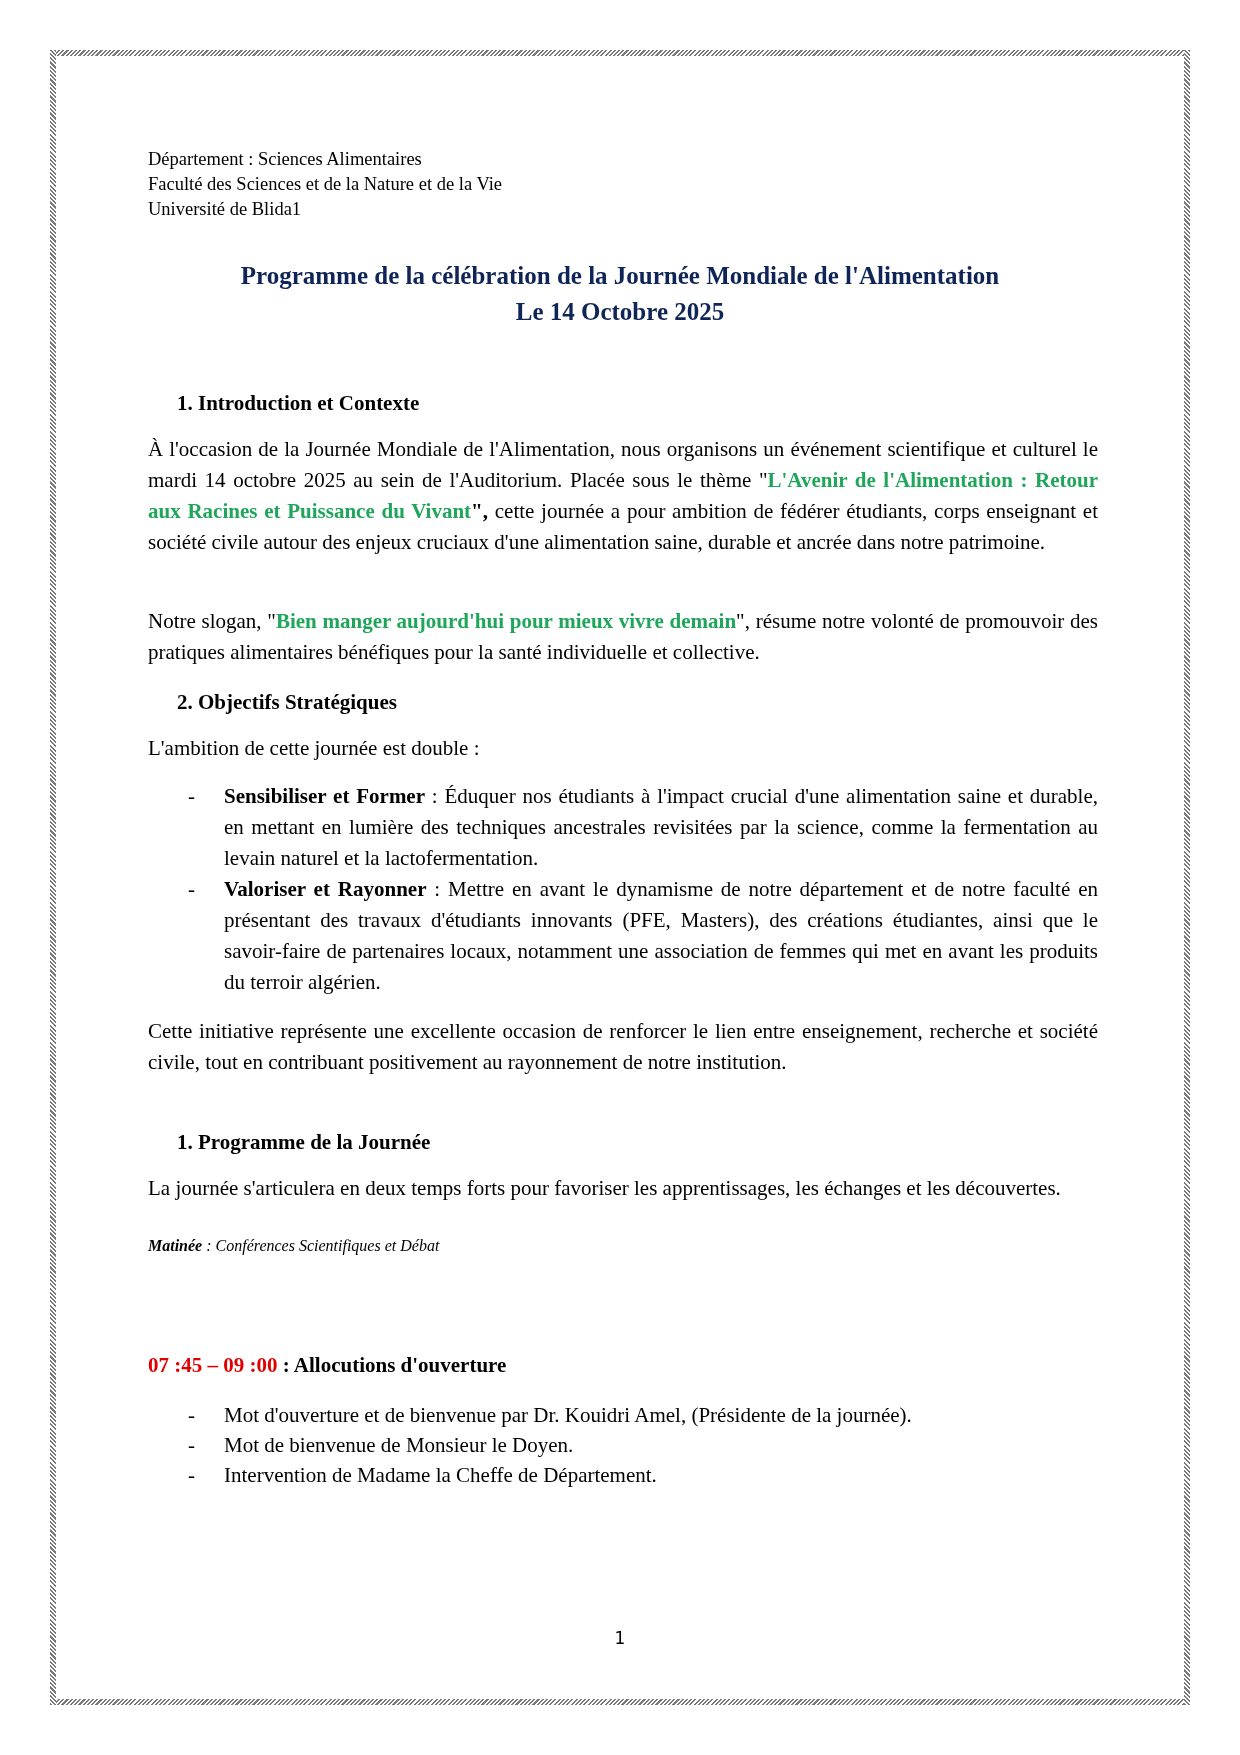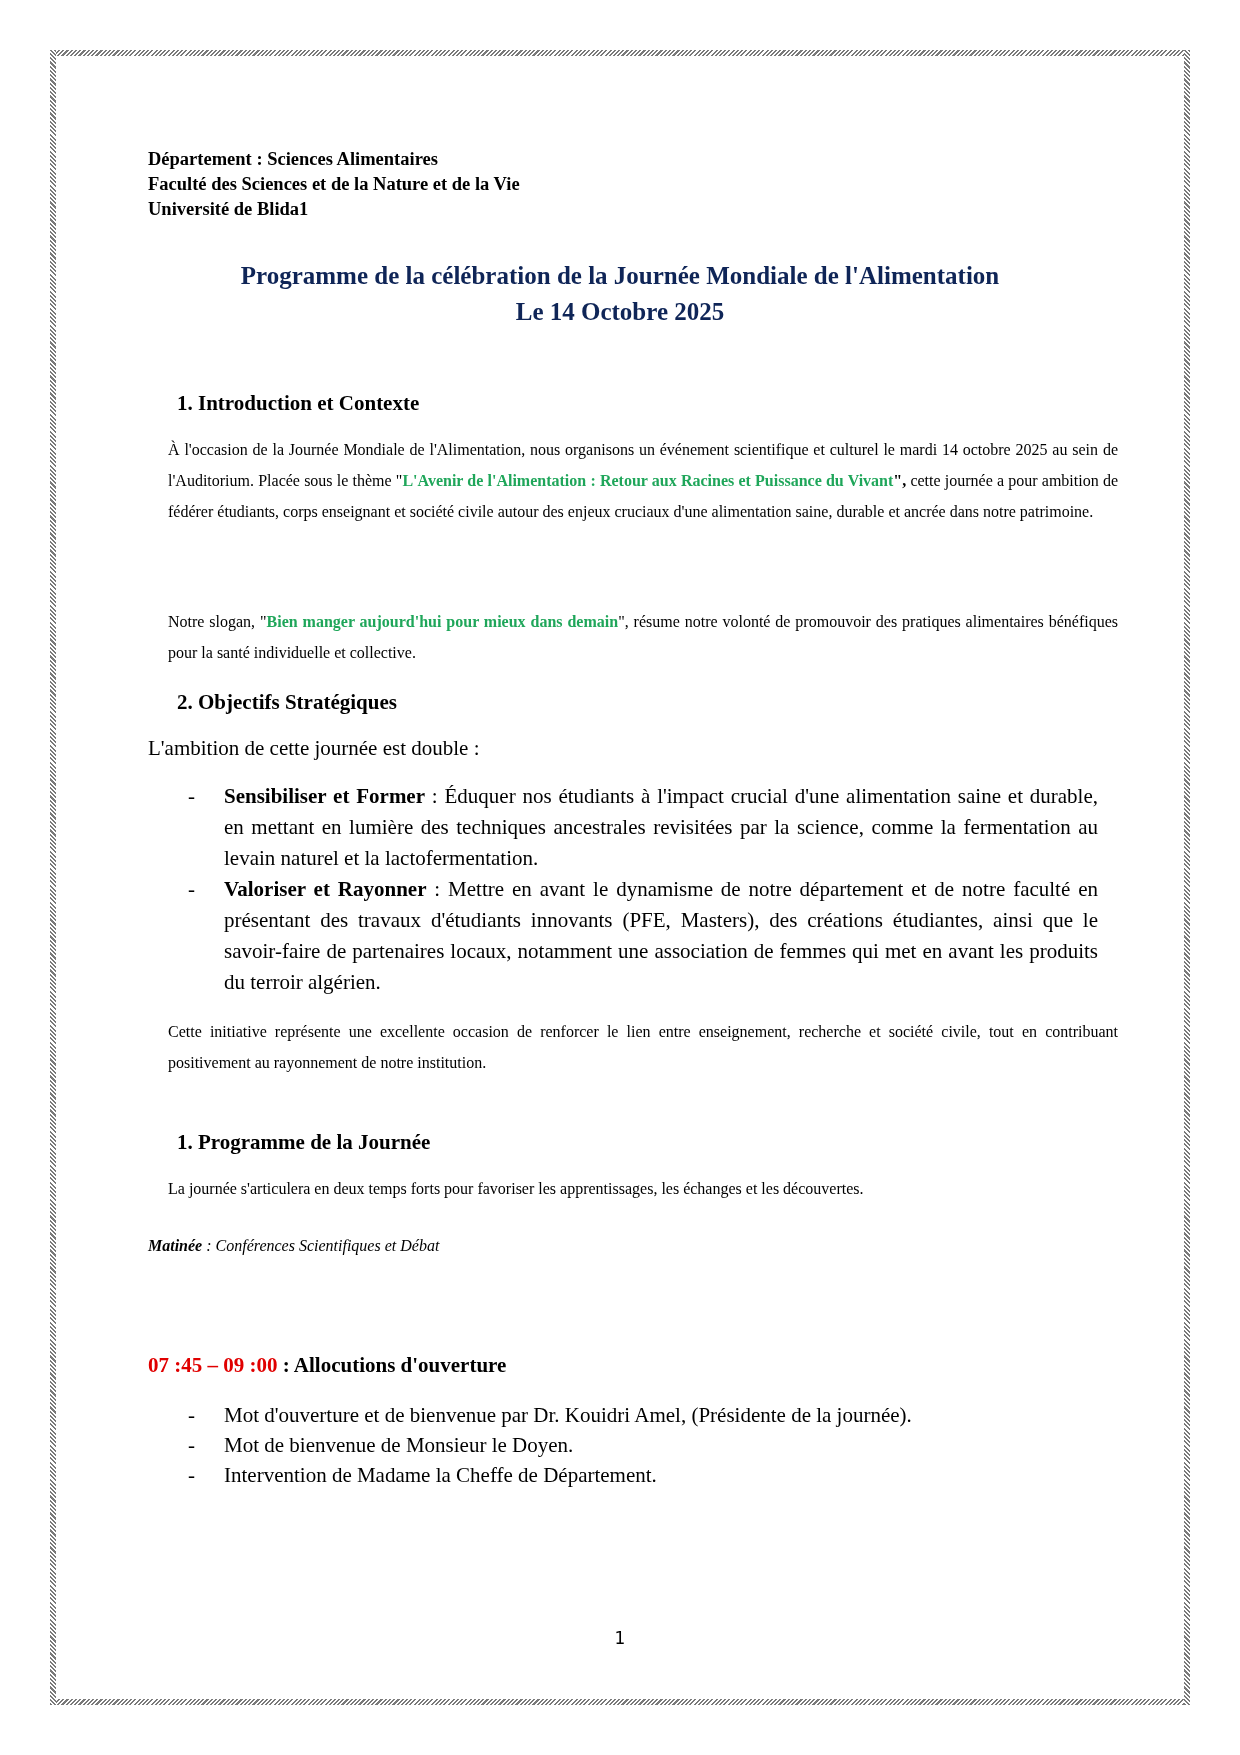--- a/index.html
+++ b/index.html
@@ -8,24 +8,24 @@
   .frame { position:absolute; left:50px; top:50px; width:1140px; height:1655px; box-sizing:border-box; }
   .frame .edge { position:absolute; }
   .edge.top, .edge.bottom { left:0; right:0; height:6px;
     background: repeating-linear-gradient(135deg, #7a7a7a 0 1.5px, #ffffff 1.5px 3px); }
   .edge.left, .edge.right { top:0; bottom:0; width:6px;
     background: repeating-linear-gradient(45deg, #7a7a7a 0 1.5px, #ffffff 1.5px 3px); }
   .edge.top { top:0; } .edge.bottom { bottom:0; }
   .edge.left { left:0; } .edge.right { right:0; }
 
   .abs { position:absolute; white-space:nowrap; }
-  .hdr { left:148px; font-weight:bold; font-size:18.5px; line-height:25px; }
+  .hdr { left:148px; font-weight:normal; font-size:18.5px; line-height:25px; }
   .title { left:0; width:1240px; text-align:center; color:#0f2557; font-weight:bold; font-size:25px; line-height:36px; }
   .h2 { left:148px; font-weight:bold; font-size:21px; line-height:30px;margin-left:29px; }
-  .para { position:absolute; left:148px; width:950px; font-size:16px; line-height:31px; text-align:justify;margin-left:20px; }
+  .para { position:absolute; left:148px; width:950px; font-size:21px; line-height:31px; text-align:justify; }
   .green { color:#1fa65a; font-weight:bold; }
   .bold { font-weight:bold; }
   .red { color:#e00000; font-weight:bold; }
   .blist { position:absolute; left:148px; width:950px; margin:0; padding:0; list-style:none; font-size:21px; line-height:31px; }
   .blist li { position:relative; padding-left:76px; text-align:justify; }
   .blist li .dash { position:absolute; left:40px; top:0; }
   .simple-list { position:absolute; left:148px; width:950px; margin:0; padding:0; list-style:none; font-size:21px; line-height:30px; }
   .simple-list li { position:relative; padding-left:76px; }
   .simple-list li .dash { position:absolute; left:40px; top:0; }
   .pagenum { left:0; width:1240px; text-align:center; top:1628px; font-family:"DejaVu Sans", sans-serif; font-size:17px; }
@@ -44,21 +44,21 @@
 <div class="abs hdr" style="top:172px;">Faculté des Sciences et de la Nature et de la Vie</div>
 <div class="abs hdr" style="top:197px;">Université de Blida1</div>
 
 <div class="abs title" style="top:258px;">Programme de la célébration de la Journée Mondiale de l'Alimentation</div>
 <div class="abs title" style="top:294px;">Le 14 Octobre 2025</div>
 
 <div class="abs h2" style="top:388px;">1. Introduction et Contexte</div>
 
 <div class="para" style="top:434px;"><span>À l'occasion de la Journée Mondiale de l'Alimentation, nous organisons un événement scientifique et culturel le mardi 14 octobre 2025 au sein de l'Auditorium. Placée sous le thème "</span><span class="green">L'Avenir de l'Alimentation : Retour aux Racines et Puissance du Vivant</span><span class="bold">",</span><span> cette journée a pour ambition de fédérer étudiants, corps enseignant et société civile autour des enjeux cruciaux d'une alimentation saine, durable et ancrée dans notre patrimoine.</span></div>
 
-<div class="para" style="top:606px;"><span>Notre slogan, "</span><span class="green">Bien manger aujourd'hui pour mieux dans demain</span><span>", résume notre volonté de promouvoir des pratiques alimentaires bénéfiques pour la santé individuelle et collective.</span></div>
+<div class="para" style="top:606px;"><span>Notre slogan, "</span><span class="green">Bien manger aujourd'hui pour mieux vivre demain</span><span>", résume notre volonté de promouvoir des pratiques alimentaires bénéfiques pour la santé individuelle et collective.</span></div>
 
 <div class="abs h2" style="top:687px;">2. Objectifs Stratégiques</div>
 <div class="abs" style="left:148px; top:733px; font-size:21px; line-height:31px;">L'ambition de cette journée est double :</div>
 
 <ul class="blist" style="top:781px;">
   <li><span class="dash">-</span><span class="bold">Sensibiliser et Former</span><span> : Éduquer nos étudiants à l'impact crucial d'une alimentation saine et durable, en mettant en lumière des techniques ancestrales revisitées par la science, comme la fermentation au levain naturel et la lactofermentation.</span></li>
   <li><span class="dash">-</span><span class="bold">Valoriser et Rayonner</span><span> : Mettre en avant le dynamisme de notre département et de notre faculté en présentant des travaux d'étudiants innovants (PFE, Masters), des créations étudiantes, ainsi que le savoir-faire de partenaires locaux, notamment une association de femmes qui met en avant les produits du terroir algérien.</span></li>
 </ul>
 
 <div class="para" style="top:1016px;">Cette initiative représente une excellente occasion de renforcer le lien entre enseignement, recherche et société civile, tout en contribuant positivement au rayonnement de notre institution.</div>

